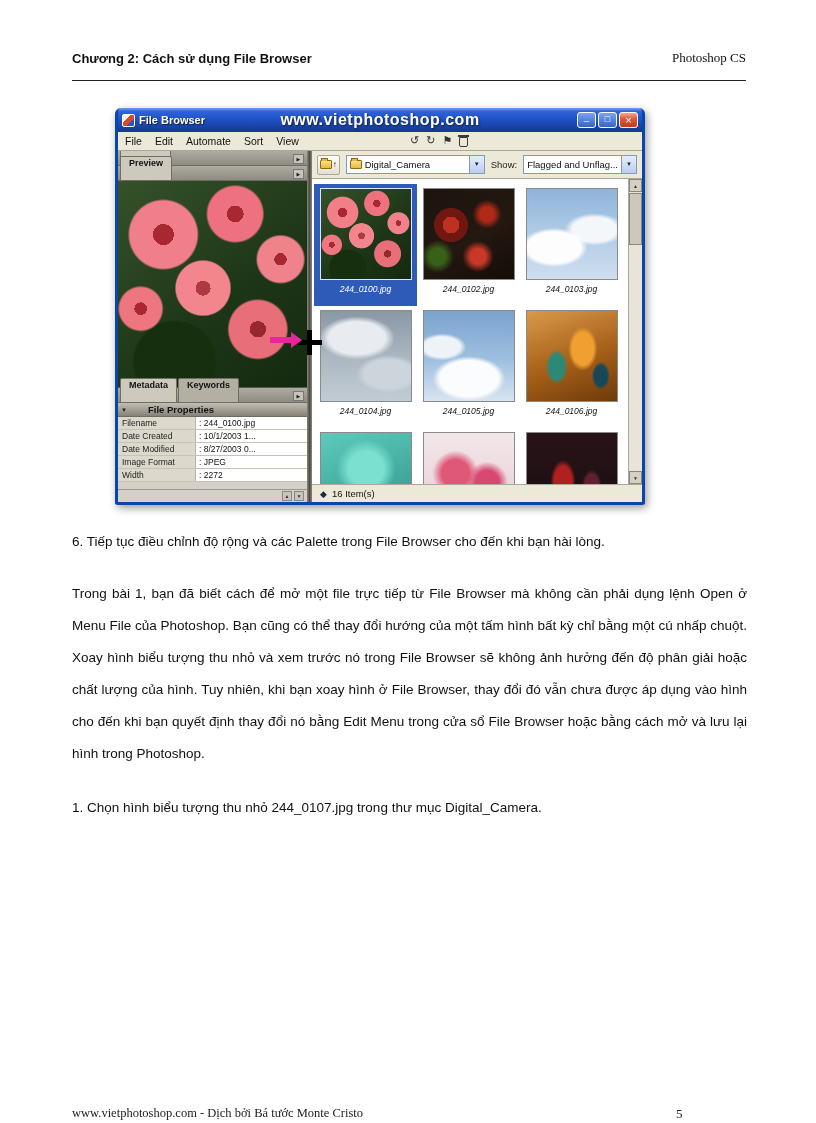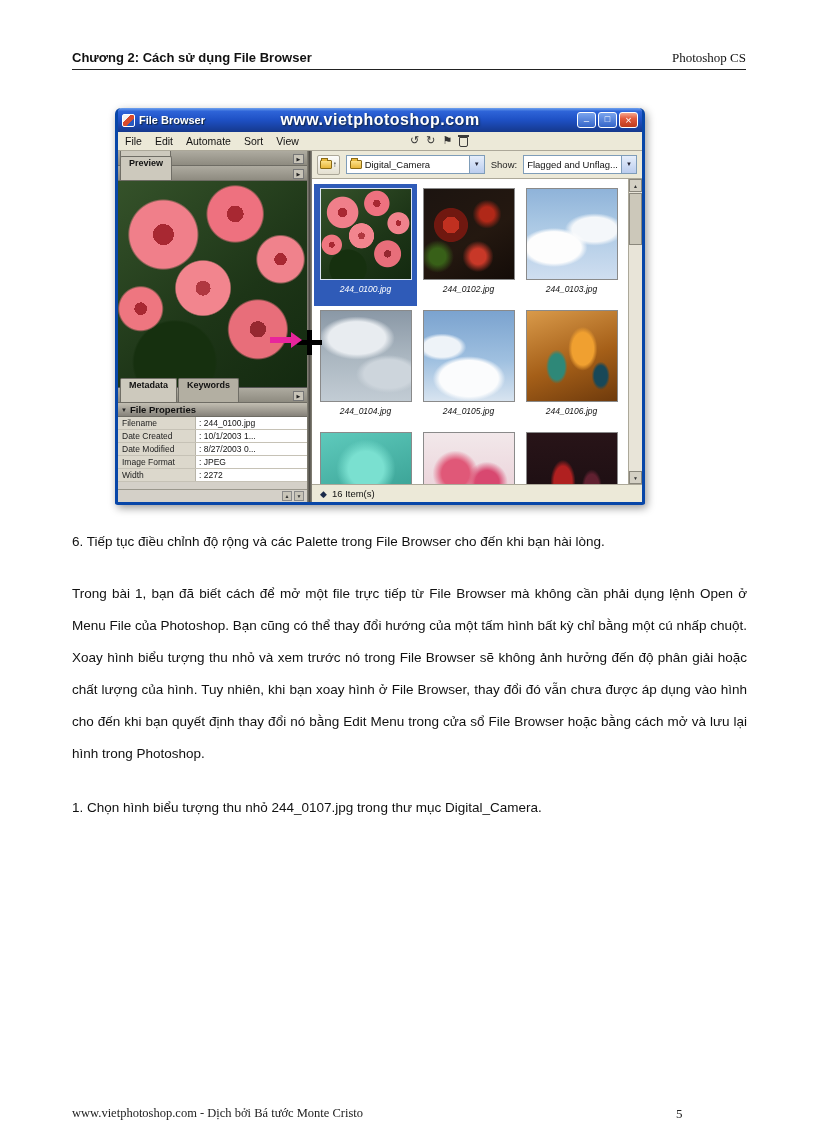--- a/index.html
+++ b/index.html
@@ -1,20 +1,20 @@
 <!DOCTYPE html>
 <html><head>
 <meta charset="utf-8">
 <style>
   * { margin:0; padding:0; box-sizing:border-box; }
   body { background:#9a9a9a; font-family:"Liberation Sans", sans-serif; }
   .page { position:relative; width:816px; height:1123px; background:#ffffff; margin:0 auto; overflow:hidden; }
 
   
-  .doc-header { position:absolute; left:72px; top:50px; width:674px; display:flex; justify-content:space-between; align-items:flex-start; border-bottom:1.5px solid #222; padding-bottom:3px; }
+  .doc-header { position:absolute; left:72px; top:50px; width:674px; display:flex; justify-content:space-between; align-items:center; border-bottom:1.5px solid #222; padding-bottom:14px; }
   .h-left { font-size:13px; font-weight:bold; color:#111; }
   .h-left .rest { font-weight:bold; }
   .h-right { font-family:"Liberation Serif", serif; font-size:13px; color:#111; font-weight:normal; }
 
   .doc-footer { position:absolute; left:72px; top:1106px; width:674px; font-family:"Liberation Serif", serif; font-size:12.5px; color:#222; }
   .doc-footer .pnum { position:absolute; left:604px; top:0; font-size:13px; }
 
   
   .content { position:absolute; left:72px; width:675px; top:526px; font-size:13.5px; color:#111; }
   .content p { line-height:32px; }
@@ -54,21 +54,21 @@
   .strip { position:relative; height:15px; background:linear-gradient(#AEABA0,#8E8B80); border-bottom:1px solid #6E6C64;
            display:flex; align-items:flex-end; padding:2px 2px 0; }
   .tab { background:#CDC9BD; border:1px solid #706E66; border-bottom:none; border-radius:2px 2px 0 0;
          font-size:9px; font-weight:bold; color:#111; padding:0 8px; height:24px; line-height:12px; }
   .tab2 { background:#B3AFA2; margin-left:1px;text-align:right; }
   .strip-arrow { position:absolute; right:3px; top:3px; width:11px; height:10px; background:#C8C4B8; border:1px solid #777;
                  font-size:5px; line-height:9px; text-align:center; color:#222; }
   .preview { height:207px; border-bottom:1px solid #555; }
 
   .fp-header { height:14px; background:linear-gradient(#C2BEB2,#86827A); border-bottom:1px solid #6E6C64;
-               font-size:9.5px; font-weight:bold; color:#111; display:flex; align-items:center; padding-left:3px; gap:3px; }
+               font-size:9.5px; font-weight:bold; color:#111; display:flex; align-items:center; padding-left:3px; gap:21px; }
   .fp-tri { font-size:6px; color:#222; }
   .fp-rows { background:#fff; }
   .fp-row { display:flex; height:13px; border-bottom:1px solid #C6C2B6; font-size:8.5px; line-height:12px; }
   .fp-l { width:78px; background:#DCD8CC; color:#222; padding-left:4px; border-right:1px solid #B8B4A8; }
   .fp-v { flex:1; background:#fff; color:#111; padding-left:3px; white-space:nowrap; overflow:hidden; }
   .lp-bottom { position:absolute; bottom:0; left:0; right:0; height:13px; background:#D4D0C8; border-top:1px solid #9a978c;
                display:flex; justify-content:flex-end; gap:2px; padding:1px 3px; }
   .lpb { width:10px; height:10px; background:#C8C4B8; border:1px solid #888; font-size:5px; line-height:9px; text-align:center; color:#333; }
 
   

